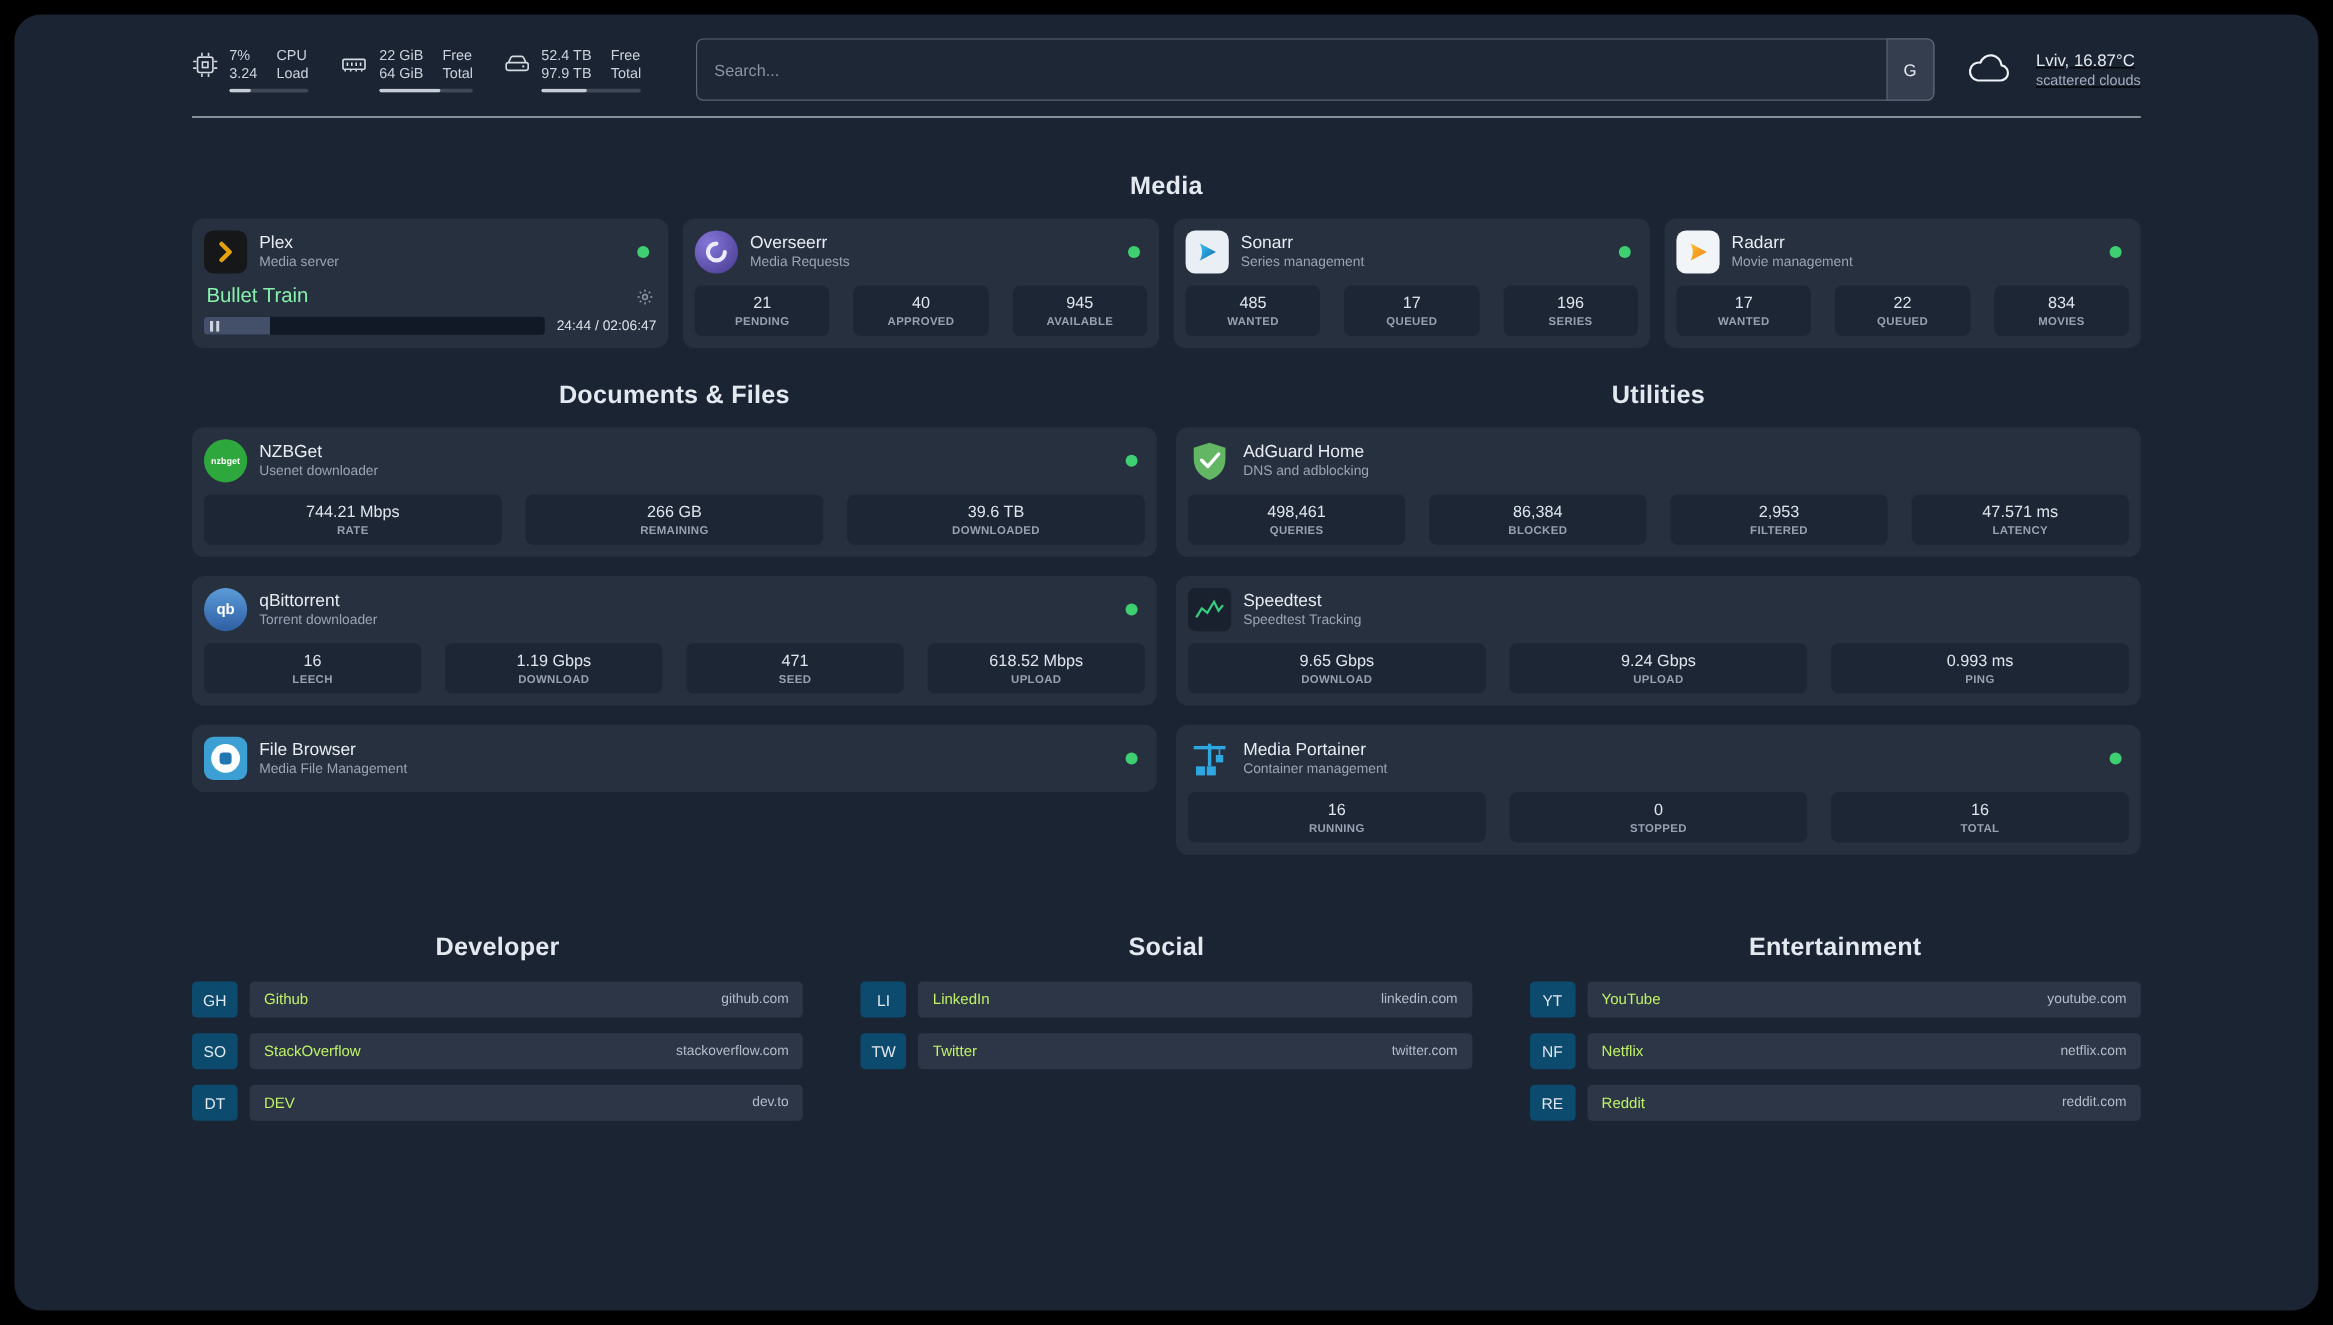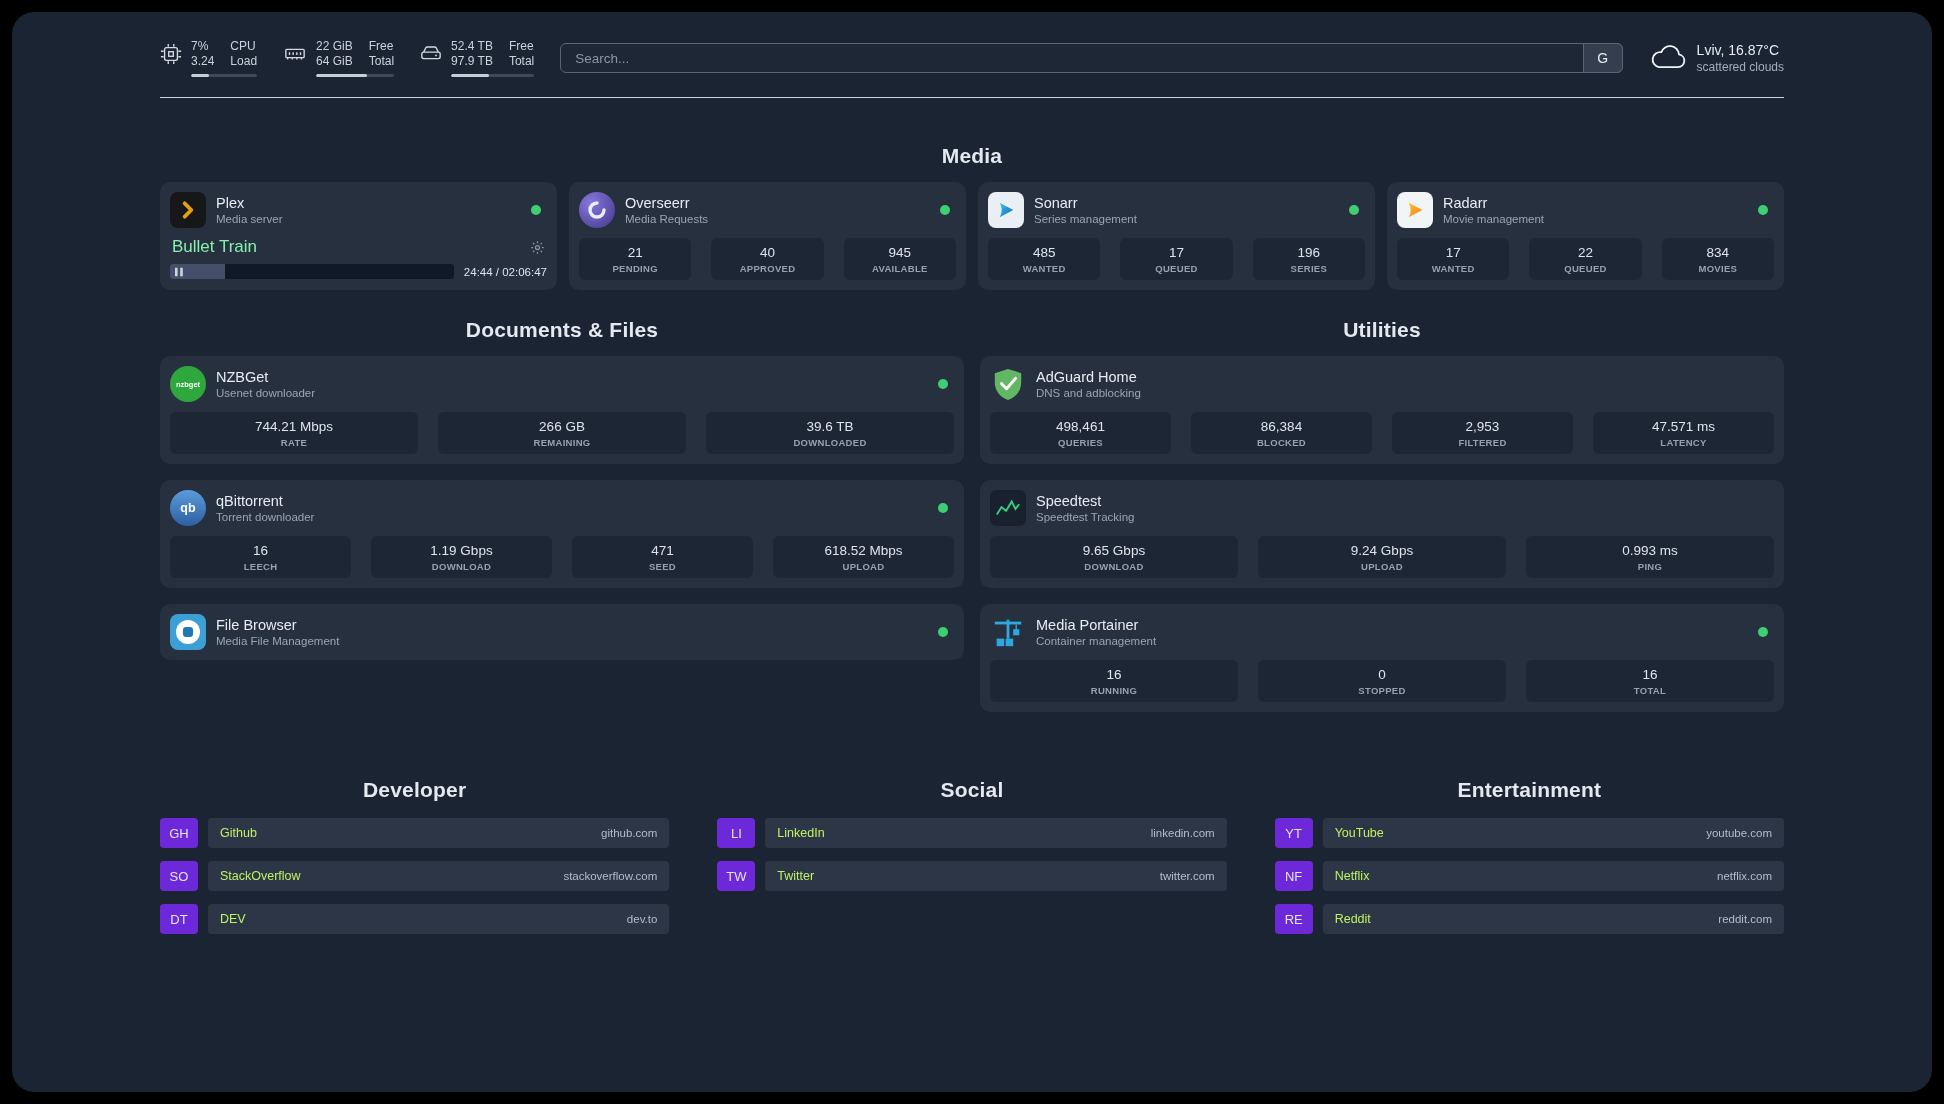--- a/index.html
+++ b/index.html
@@ -12,29 +12,29 @@
   .topbar { display:flex; align-items:center; gap:26px; height:48px; }
   .res { display:flex; align-items:flex-start; gap:9px; }
   .res-icon { color:#d3d9e1; margin-top:4px; display:flex; }
   .res-body { display:flex; flex-direction:column; }
   .res-grid { display:flex; gap:16px; }
   .res-col { display:flex; flex-direction:column; }
   .res-col span { font-size:12px; line-height:15px; color:#ccd2db; white-space:nowrap; }
   .res-track { height:3px; background:#3f4857; border-radius:2px; margin-top:5px; overflow:hidden; }
   .res-fill { height:100%; width:0; background:#c7cdd6; border-radius:2px; }
 
-  .search-wrap { flex:1; position:relative; height:30px; }
+  .search-wrap { flex:1; position:relative; height:52px;margin-left:20px; }
   .search-input { width:100%; height:100%; background:#1d2736; border:1px solid #5c6575; border-radius:6px;
     color:#d3d9e1; font-size:13.5px; padding:0 52px 0 14px; outline:none; font-family:inherit; }
   .search-input::placeholder { color:#8b95a5; }
   .search-btn { position:absolute; top:0; right:0; height:100%; width:40px; background:#343e4e;
     border:1px solid #5c6575; border-radius:0 6px 6px 0; color:#e6eaf0; font-size:14px;
     display:flex; align-items:center; justify-content:center; cursor:pointer; }
 
-  .weather { display:flex; align-items:center; gap:8px; }
+  .weather { display:flex; align-items:center; gap:19px;text-decoration:underline; }
   .weather-loc { font-size:14px; color:#e6eaf0; }
   .weather-cond { font-size:12px; color:#a6aebc; margin-top:2px; }
 
   .divider { border-bottom:1.5px solid #ced3da; margin-top:15px; }
 
   
   .section-title { font-size:21px; font-weight:700; color:#e4e9f0; letter-spacing:.2px;text-align:center; }
   .media-title { margin-top:46px; }
   .media-grid { display:grid; grid-template-columns:repeat(4,1fr); gap:12px; margin-top:14px; }
   .two-col { display:grid; grid-template-columns:1fr 1fr; gap:16px; margin-top:28px; align-items:start; }
@@ -73,21 +73,21 @@
   .icon-qb { background:linear-gradient(180deg,#5b9bd8,#2e5fa3); border-radius:50%; color:#fff; font-size:12.5px; font-weight:700; }
   .icon-fb { background:#3da0d4; border-radius:8px; }
   .fb-circle { width:24px; height:24px; background:#fff; border-radius:50%; display:flex; align-items:center; justify-content:center; }
   .fb-dot { width:10px; height:10px; background:#2277b3; border-radius:3px; }
   .icon-speedtest { background:#19212e; border-radius:6px; }
 
   
   .bookmarks { display:grid; grid-template-columns:repeat(3,1fr); gap:48px; margin-top:66px; }
   .bm-items { display:flex; flex-direction:column; gap:13px; margin-top:16px; }
   .bm { display:flex; align-items:stretch; gap:10px; height:30px; cursor:pointer; }
-  .bm-abbr { width:38px; display:flex; align-items:center; justify-content:center; color:#e2e7ee; font-size:13px; background:#6d28d9; border-radius:4px; }
+  .bm-abbr { width:38px; display:flex; align-items:center; justify-content:center; color:#e2e7ee; font-size:13px; background:#0c4a6e; border-radius:4px; }
   .bm-pill { flex:1; background:#2c3647; border-radius:4px; display:flex; align-items:center; padding:0 12px; }
   .bm-name { font-size:12.5px; color:#bef264; }
   .bm-domain { margin-left:auto; font-size:11.5px; color:#b3bcc9; }
 </style>
 </head>
 <body>
 
 <div class="frame">
 <div class="page">
 

